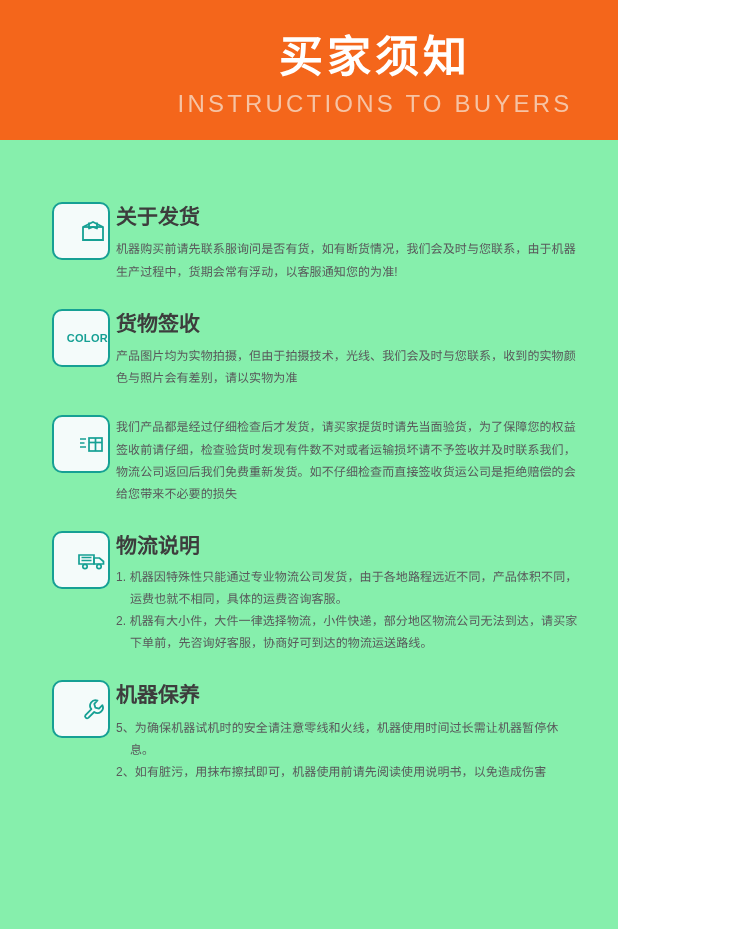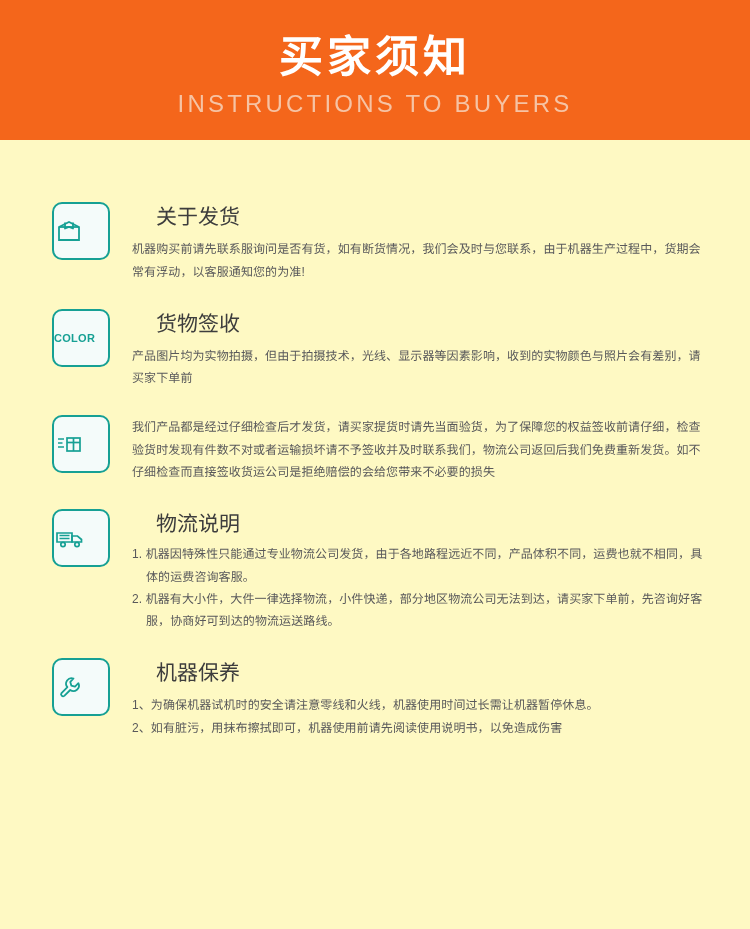--- a/index.html
+++ b/index.html
@@ -4,23 +4,23 @@
 <style>
   * { box-sizing: border-box; margin: 0; padding: 0; }
   html, body {
     width: 750px;
     height: 929px;
     font-family: "Liberation Sans", "DejaVu Sans", sans-serif;
     background: #ffffff;
   }
   .page {
     position: relative;
-    width: 750px;
+    width: 618px;
     height: 929px;
-    background: #fef9c3;
+    background: #86efac;
     overflow: hidden;
   }
   
   .header {
     width: 750px;
     height: 140px;
     background: #f4661b;
     display: flex;
     flex-direction: column;
     align-items: center;
@@ -50,41 +50,40 @@
     align-items: flex-start;
     margin-bottom: 26px;
   }
   .icon-box {
     flex: 0 0 58px;
     width: 58px;
     height: 58px;
     border: 2px solid #16a094;
     border-radius: 10px;
     background: #f4fbfa;
-    margin-right: 22px;
+    margin-right: 6px;
     display: flex;
     align-items: center;
-    justify-content: flex-start;
+    justify-content: flex-end;
     color: #16a094;
   }
   .icon-box svg { display: block; }
   .icon-text {
     font-size: 11px;
     font-weight: bold;
     letter-spacing: 0.3px;
     color: #16a094;
   }
   .texts { flex: 1 1 auto; padding-top: 1px; }
   .sec-title {
     font-size: 21px;
     color: #3d3d3d;
     line-height: 1.35;
     margin-bottom: 7px;
-    font-weight: normal;
-    margin-left: 24px;
+    font-weight: bold;
   }
   .sec-body {
     font-size: 12px;
     color: #59595b;
     line-height: 1.85;
     letter-spacing: 0.1px;
   }
   .sec-body p { margin: 0; }
   .sec-body.indent p {
     padding-left: 14px;
@@ -120,21 +119,21 @@
       </div>
     </div>
 
     <div class="row">
       <div class="icon-box">
         <span class="icon-text">COLOR</span>
       </div>
       <div class="texts">
         <div class="sec-title">货物签收</div>
         <div class="sec-body">
-          <p>产品图片均为实物拍摄，但由于拍摄技术，光线、显示器等因素影响，收到的实物颜色与照片会有差别，请买家下单前</p>
+          <p>产品图片均为实物拍摄，但由于拍摄技术，光线、我们会及时与您联系，收到的实物颜色与照片会有差别，请以实物为准</p>
         </div>
       </div>
     </div>
 
 
     <div class="row">
       <div class="icon-box">
         <svg width="32" height="30" viewBox="0 0 32 30" fill="none" stroke="#16a094" stroke-width="1.7">
           <rect x="13" y="9" width="13" height="13"></rect>
           <path d="M13 13.5 L26 13.5"></path>
@@ -170,20 +169,20 @@
 
     <div class="row">
       <div class="icon-box">
         <svg width="30" height="30" viewBox="0 0 30 30" fill="none" stroke="#16a094" stroke-width="1.8">
           <path d="M19.5 6.5 A5.5 5.5 0 0 0 13.4 15.2 L7.5 21.1 A2 2 0 0 0 10.3 23.9 L16.2 18 A5.5 5.5 0 0 0 24.4 11.2 L21 14.6 L17.3 13.6 L16.3 9.9 Z" stroke-linejoin="round"></path>
         </svg>
       </div>
       <div class="texts">
         <div class="sec-title">机器保养</div>
         <div class="sec-body indent">
-          <p>1、为确保机器试机时的安全请注意零线和火线，机器使用时间过长需让机器暂停休息。</p>
+          <p>5、为确保机器试机时的安全请注意零线和火线，机器使用时间过长需让机器暂停休息。</p>
           <p>2、如有脏污，用抹布擦拭即可，机器使用前请先阅读使用说明书，以免造成伤害</p>
         </div>
       </div>
     </div>
 
   </div>
 </div>
 
 </body></html>

